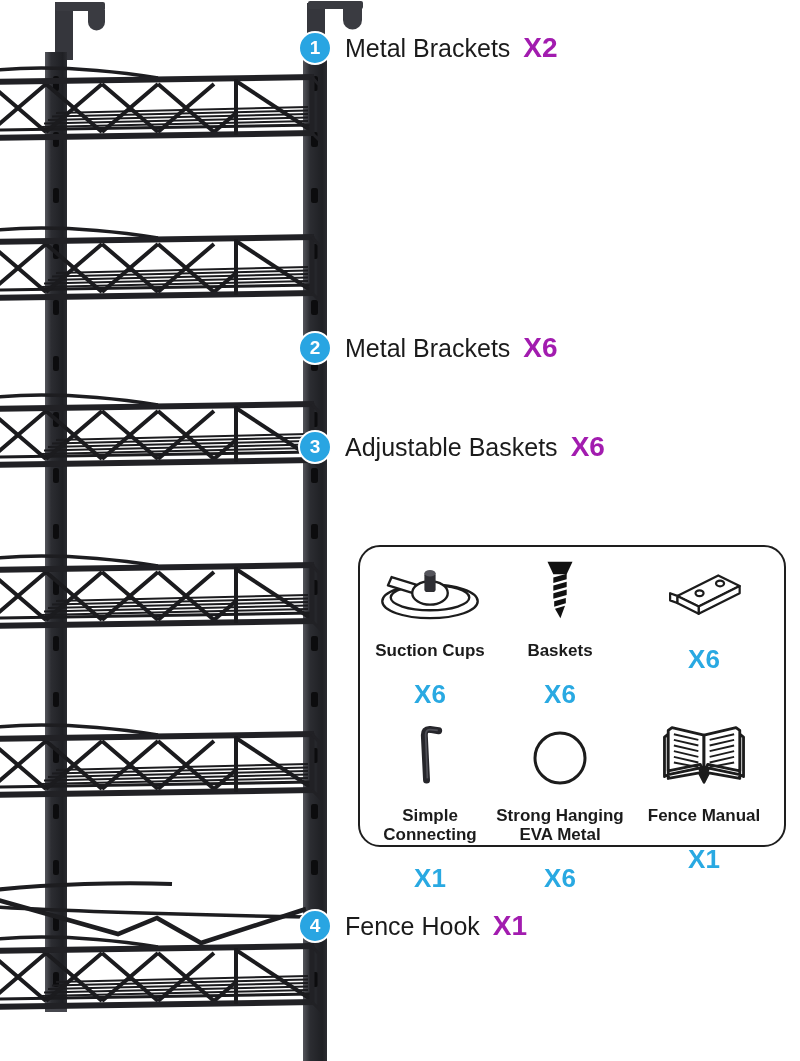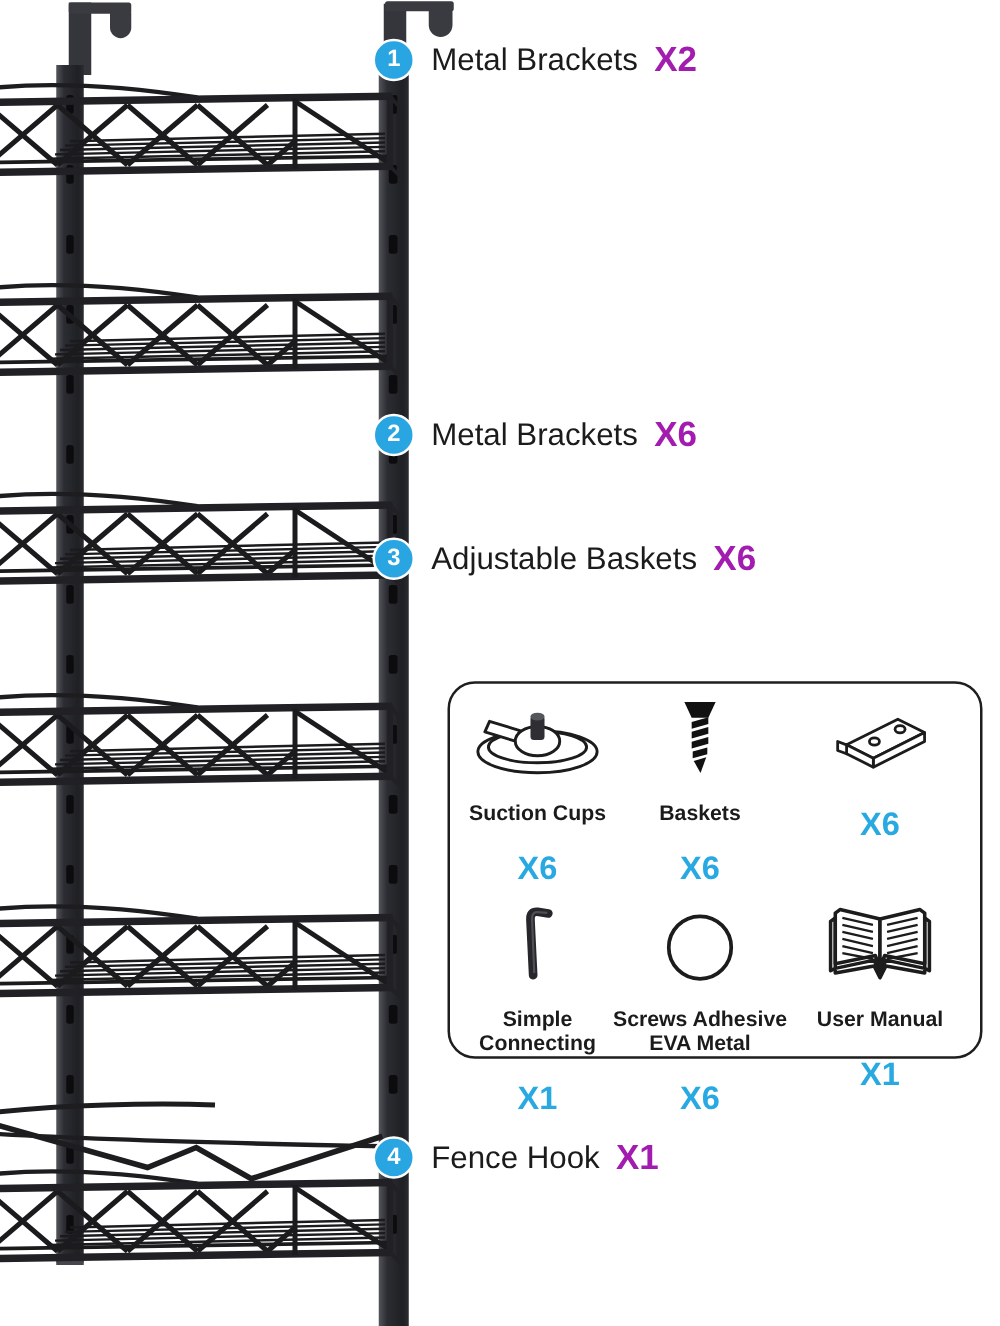--- a/index.html
+++ b/index.html
@@ -209,21 +209,21 @@
       <div class="pcount">X1</div>
     </div>
 
     <div class="cell">
       <div class="iconbox">
         <svg width="56" height="56" viewBox="0 0 56 56">
           <circle cx="28" cy="28" r="25" fill="#fff" stroke="#1c1c1c" stroke-width="3"></circle>
         </svg>
       </div>
       <div class="plabel tall">
-        <div>Screws Adhesive</div>
+        <div>Strong Hanging</div>
         <div>EVA Metal</div>
       </div>
       <div class="pcount">X6</div>
     </div>
 
     <div class="cell">
       <div class="iconbox">
         <svg width="88" height="64" viewBox="0 0 92 68">
           <g fill="#fff" stroke="#1c1c1c" stroke-width="3" stroke-linejoin="round">
             <path d="M4,16 L8,13 L8,56 L4,58 Z"></path>
@@ -231,18 +231,18 @@
             <path d="M8,56 L41,49 L46,60 L51,49 L84,56 L84,60 L51,54 L46,64 L41,54 L8,60 Z"></path>
             <path d="M46,14 L12,6 L8,9 L8,52 L42,45 L46,55 Z"></path>
             <path d="M46,14 L80,6 L84,9 L84,52 L50,45 L46,55 Z"></path>
           </g>
           <g stroke="#1c1c1c" stroke-width="2" fill="none">
             <path d="M14,13 L40,19 M14,19 L40,25 M14,25 L40,31 M14,31 L40,37 M14,37 L40,43 M14,43 L40,48"></path>
             <path d="M78,13 L52,19 M78,19 L52,25 M78,25 L52,31 M78,31 L52,37 M78,37 L52,43 M78,43 L52,48"></path>
           </g>
         </svg>
       </div>
-      <div class="plabel">User Manual</div>
+      <div class="plabel">Fence Manual</div>
       <div class="pcount">X1</div>
     </div>
 
   </div>
 </div>
 
 </body></html>

